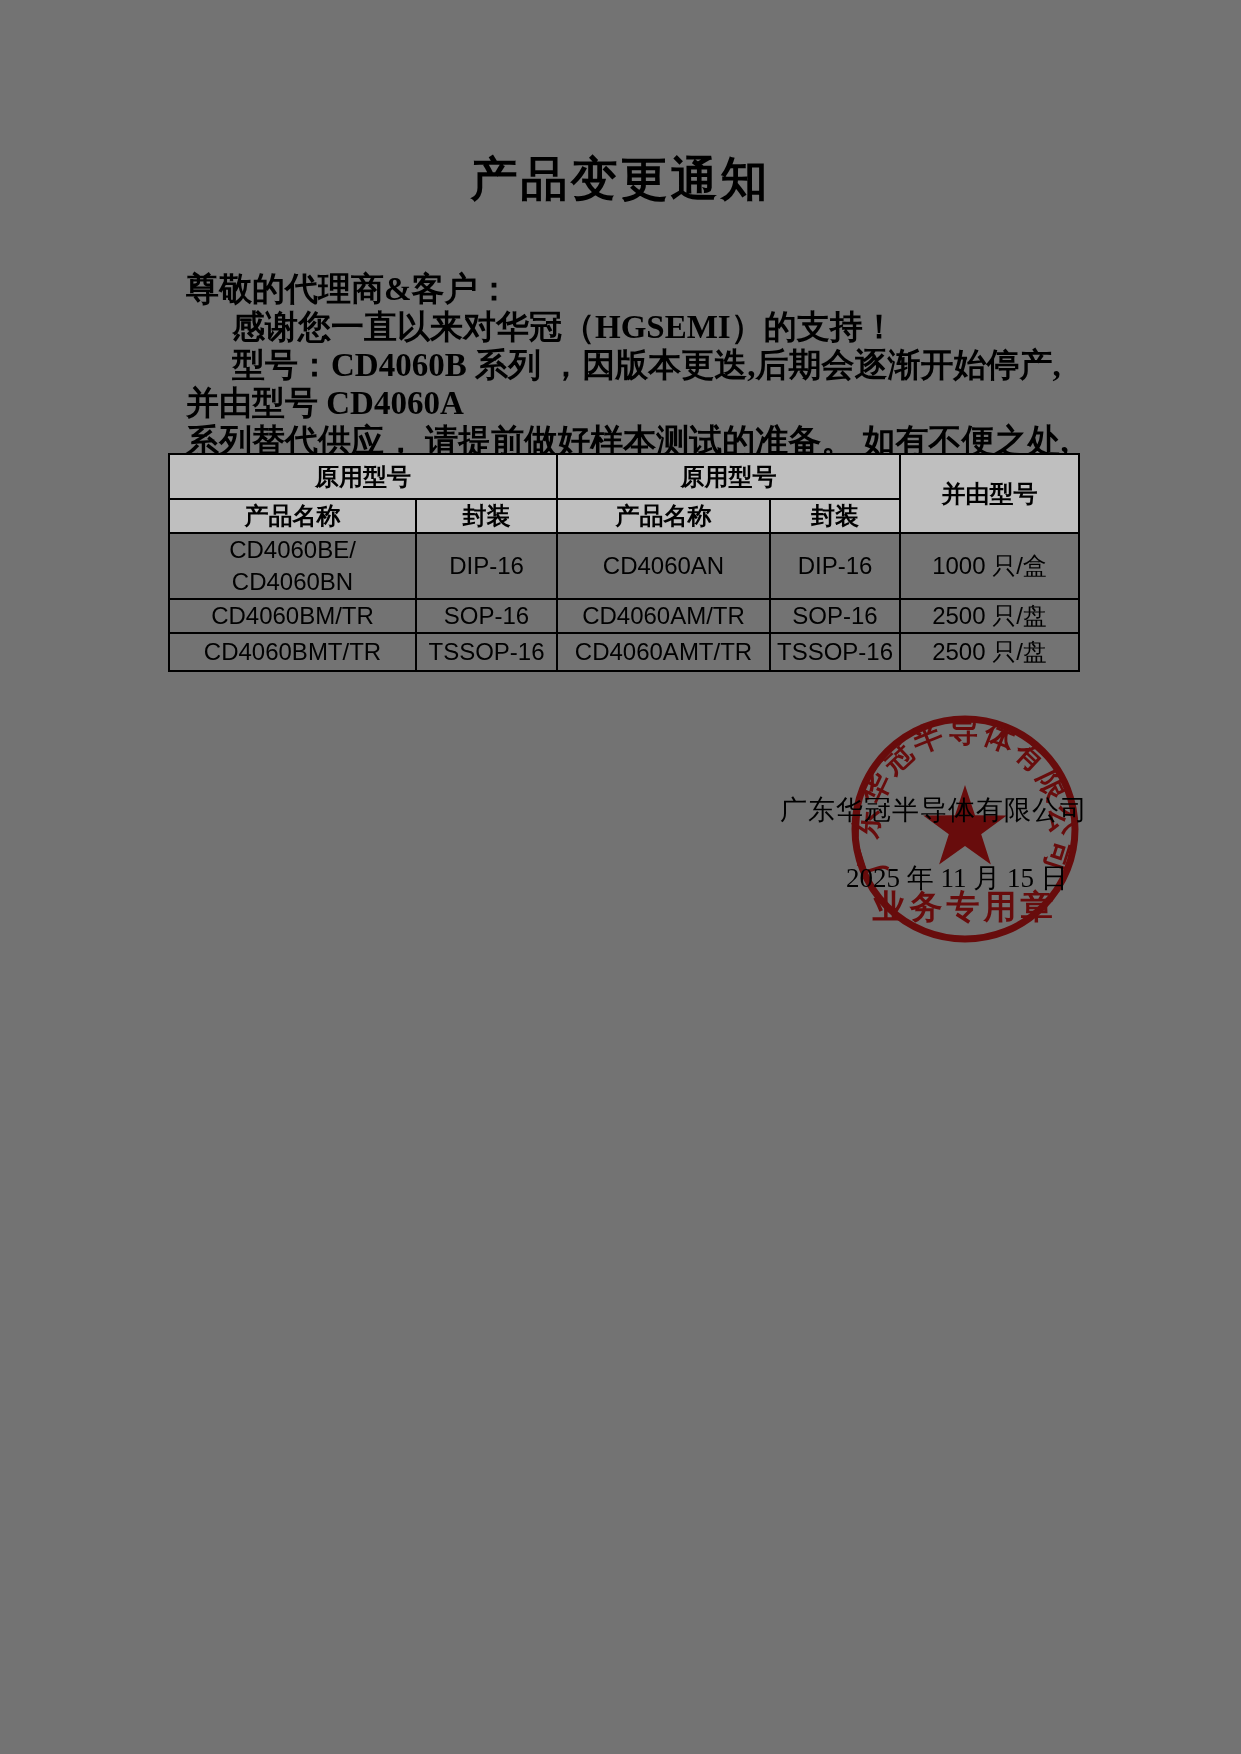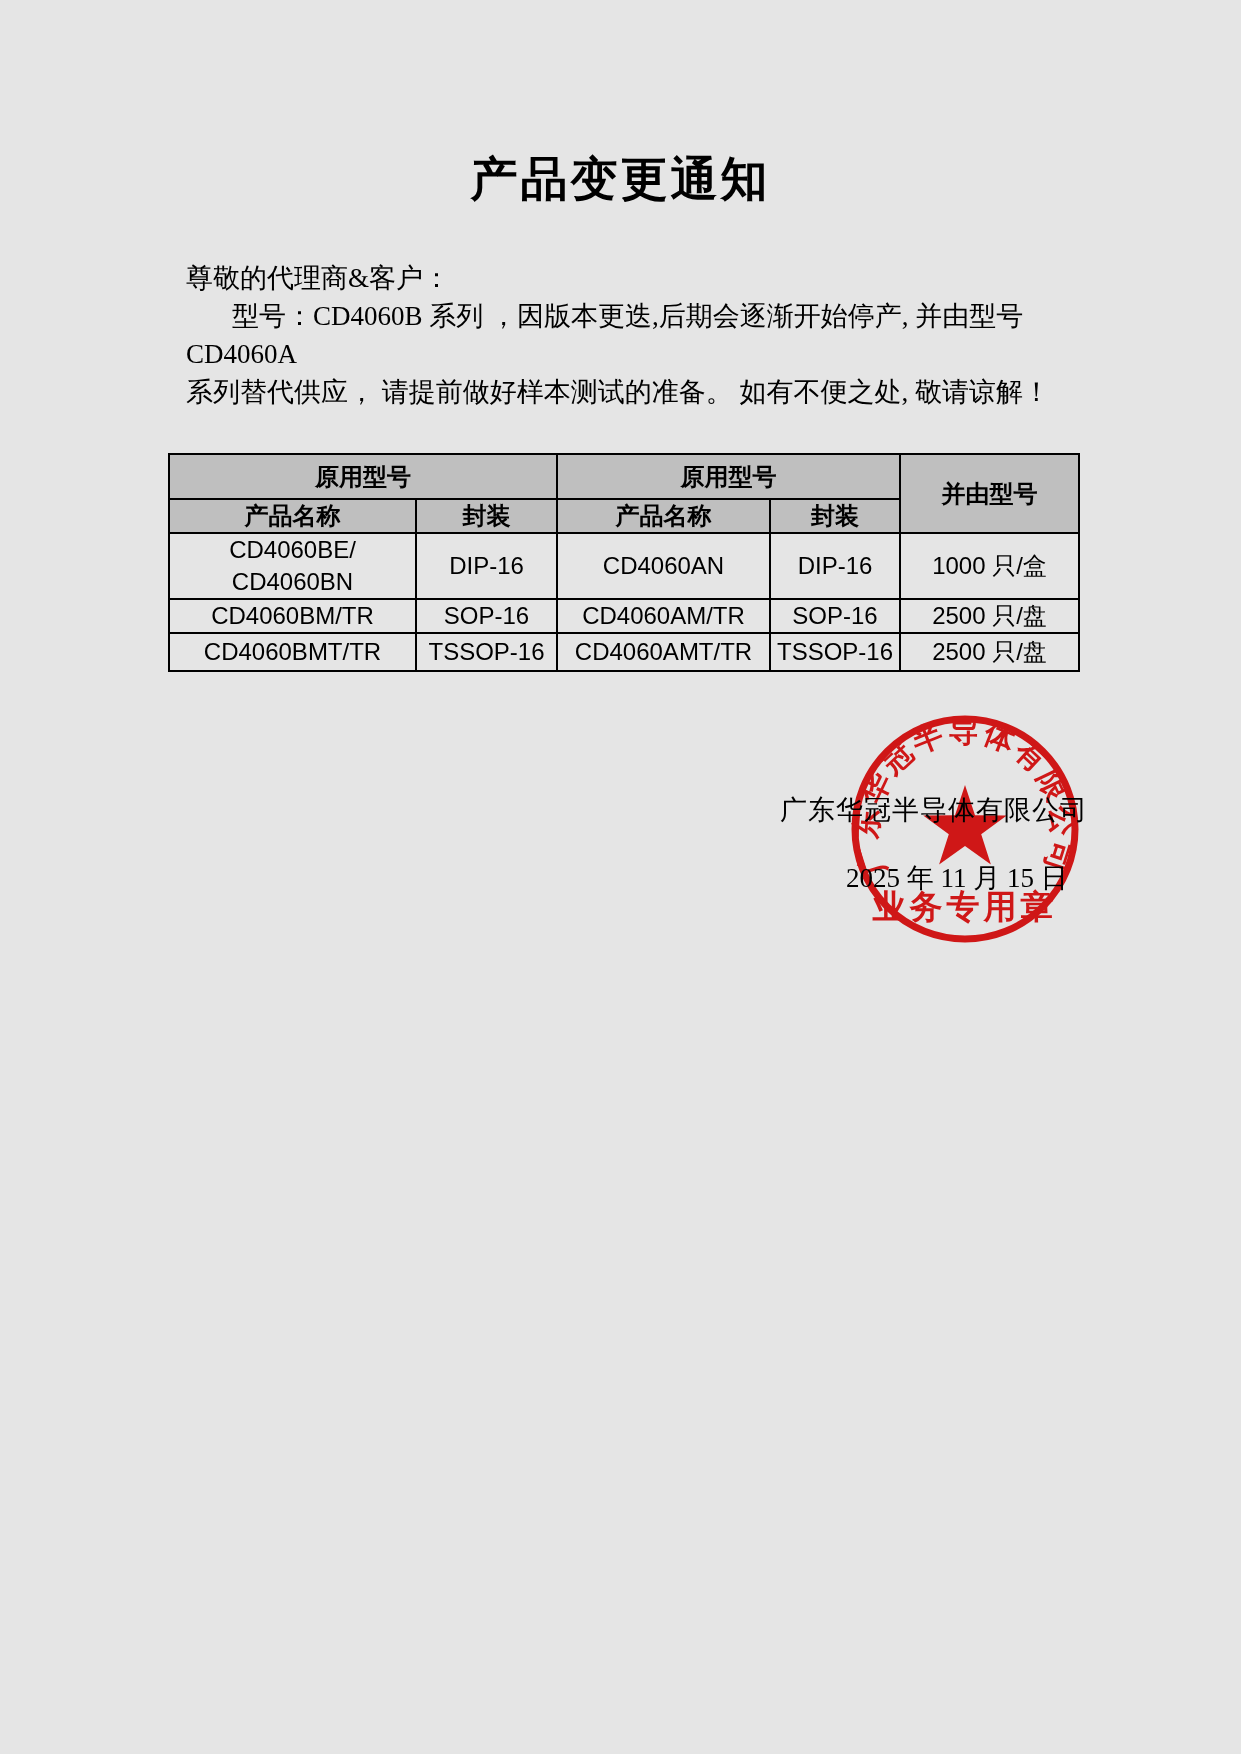--- a/index.html
+++ b/index.html
@@ -4,35 +4,35 @@
 <style>
   :root{
     --header-bg:#bfbfbf;
     --stamp-color:#e60c0c;
   }
   *{margin:0;padding:0;box-sizing:border-box;}
   html,body{background:#ffffff;}
   .page{
     position:relative;
     width:1241px;height:1754px;
-    background:#e5e5e5;
+    background:#737373;
     overflow:hidden;
     font-family:"Liberation Serif", serif;
     color:#000;
   }
   .doc-title{
     position:absolute;top:148px;left:0;width:100%;
     text-align:center;
     font-family:"Liberation Sans", sans-serif;
     font-weight:bold;font-size:47px;letter-spacing:3px;
     color:#000;
   }
   .letter{
-    position:absolute;left:186px;top:259px;width:900px;
-    font-size:27px;line-height:38px;color:#000;
+    position:absolute;left:186px;top:270px;width:900px;
+    font-size:33px;line-height:38px;color:#000;font-weight:bold;
   }
   .letter .indent{text-indent:46px;}
   .notice-table{
     position:absolute;left:168px;top:453px;
     border-collapse:collapse;table-layout:fixed;
     width:910px;
     font-family:"Liberation Sans", sans-serif;
     text-align:center;
   }
   .notice-table th,.notice-table td{
@@ -82,20 +82,21 @@
 </style>
 </head>
 <body>
 
 <div class="page">
 
   <div class="doc-title">产品变更通知</div>
 
   <div class="letter">
     <div>尊敬的代理商&amp;客户：</div>
+    <div class="indent">感谢您一直以来对华冠（HGSEMI）的支持！</div>
     <div class="indent">型号：CD4060B 系列 ，因版本更迭,后期会逐渐开始停产, 并由型号 CD4060A</div>
     <div>系列替代供应， 请提前做好样本测试的准备。 如有不便之处, 敬请谅解！</div>
   </div>
 
   <table class="notice-table">
     <colgroup>
       <col style="width:247px">
         <col style="width:141px">
         <col style="width:213px">
         <col style="width:130px">

